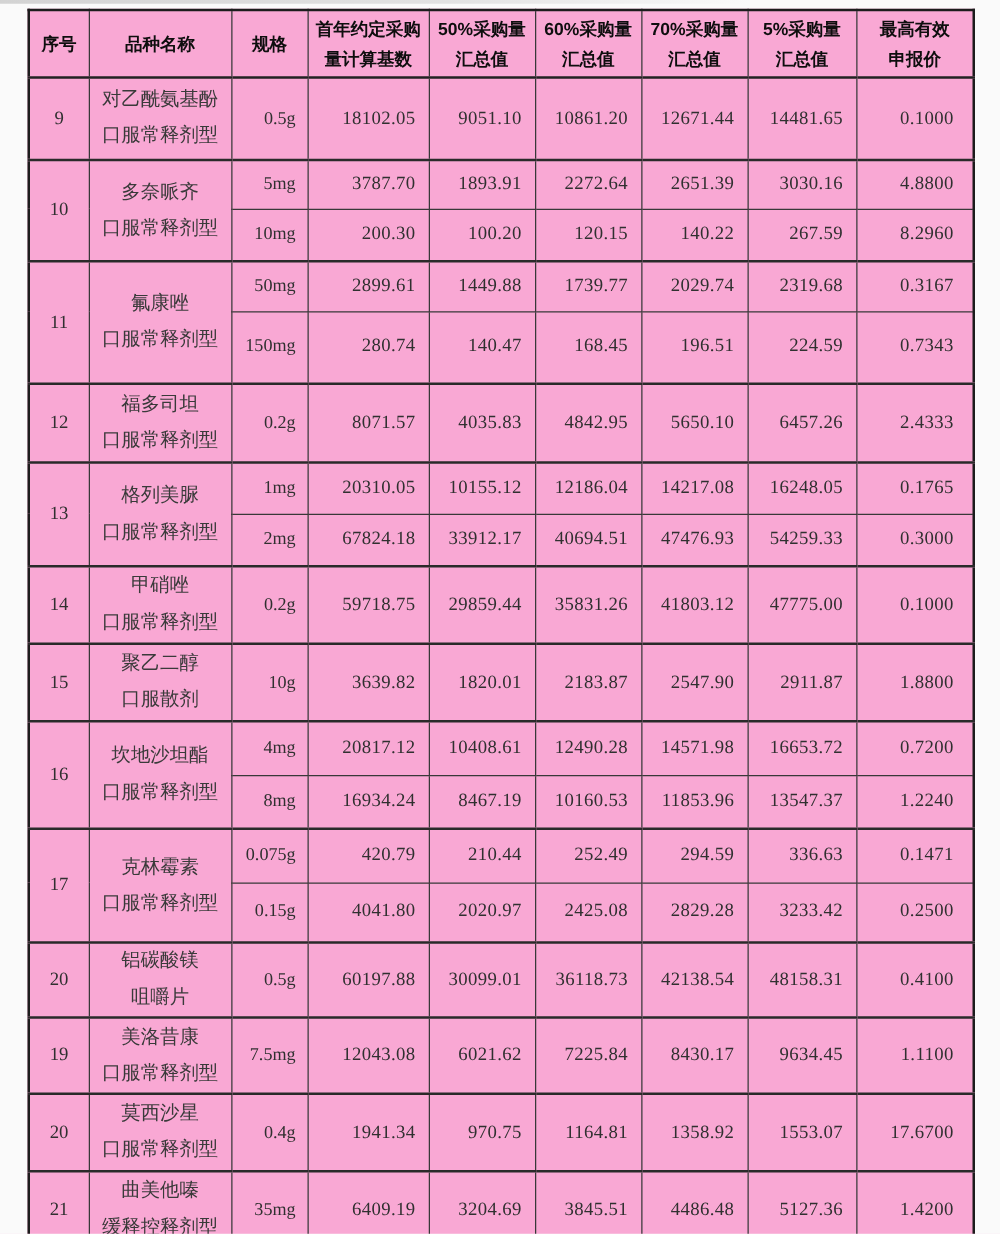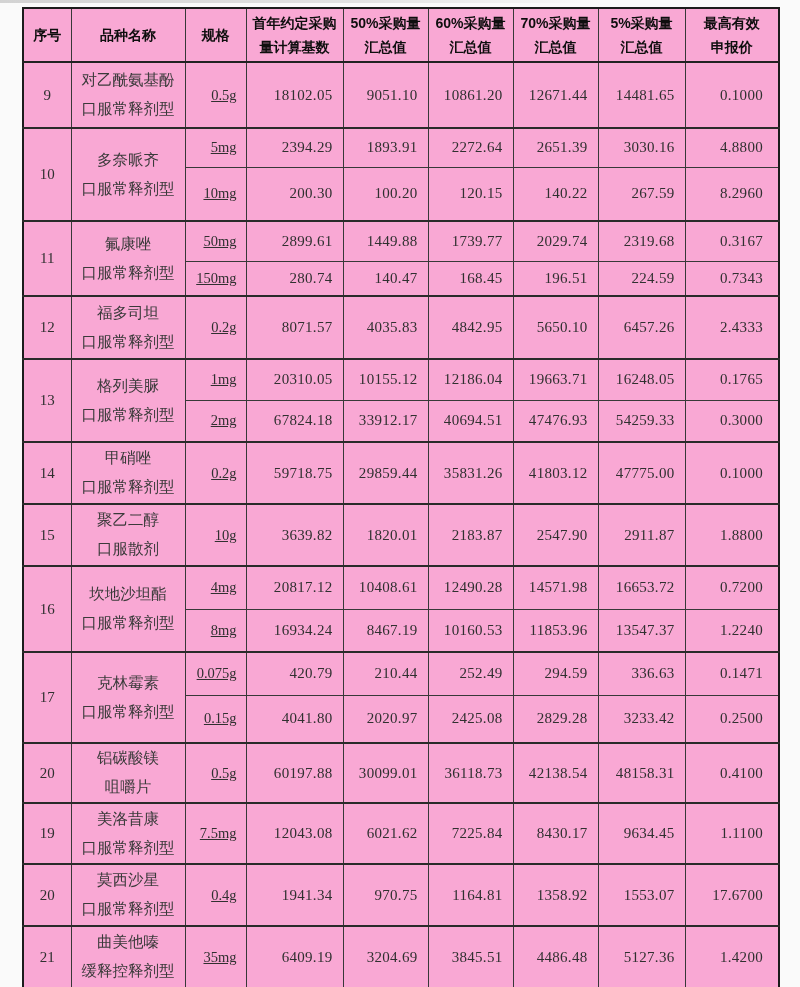--- a/index.html
+++ b/index.html
@@ -50,21 +50,20 @@
     text-align: center;
     white-space: pre-line;
     line-height: 1.85;
     font-size: 15.5px;
     color: #3a3a3a;
   }
   .spec {
     text-align: right;
     padding-right: 9px;
     font-size: 14.5px;
-    text-decoration: underline;
   }
   .num {
     text-align: right;
     padding-right: 10px;
     font-size: 15px;
     letter-spacing: 0.3px;
   }
   .price { padding-right: 15px; }
 </style>
 </head>
@@ -117,28 +116,28 @@
       <td class="num">12671.44</td>
       <td class="num">14481.65</td>
       <td class="num price">0.1000</td>
     </tr>
 
     <tr class="grp" style="height:39px">
       <td class="no" rowspan="2">10</td>
       <td class="name" rowspan="2">多奈哌齐
 口服常释剂型</td>
       <td class="spec">5mg</td>
-      <td class="num">2394.29</td>
+      <td class="num">3787.70</td>
       <td class="num">1893.91</td>
       <td class="num">2272.64</td>
       <td class="num">2651.39</td>
       <td class="num">3030.16</td>
       <td class="num price">4.8800</td>
     </tr>
-    <tr style="height:54px">
+    <tr style="height:42px">
       <td class="spec">10mg</td>
       <td class="num">200.30</td>
       <td class="num">100.20</td>
       <td class="num">120.15</td>
       <td class="num">140.22</td>
       <td class="num">267.59</td>
       <td class="num price">8.2960</td>
     </tr>
 
     <tr class="grp" style="height:40px">
@@ -146,21 +145,21 @@
       <td class="name" rowspan="2">氟康唑
 口服常释剂型</td>
       <td class="spec">50mg</td>
       <td class="num">2899.61</td>
       <td class="num">1449.88</td>
       <td class="num">1739.77</td>
       <td class="num">2029.74</td>
       <td class="num">2319.68</td>
       <td class="num price">0.3167</td>
     </tr>
-    <tr style="height:35px">
+    <tr style="height:58px">
       <td class="spec">150mg</td>
       <td class="num">280.74</td>
       <td class="num">140.47</td>
       <td class="num">168.45</td>
       <td class="num">196.51</td>
       <td class="num">224.59</td>
       <td class="num price">0.7343</td>
     </tr>
 
     <tr class="grp" style="height:63px">
@@ -177,21 +176,21 @@
     </tr>
 
     <tr class="grp" style="height:41px">
       <td class="no" rowspan="2">13</td>
       <td class="name" rowspan="2">格列美脲
 口服常释剂型</td>
       <td class="spec">1mg</td>
       <td class="num">20310.05</td>
       <td class="num">10155.12</td>
       <td class="num">12186.04</td>
-      <td class="num">19663.71</td>
+      <td class="num">14217.08</td>
       <td class="num">16248.05</td>
       <td class="num price">0.1765</td>
     </tr>
     <tr style="height:42px">
       <td class="spec">2mg</td>
       <td class="num">67824.18</td>
       <td class="num">33912.17</td>
       <td class="num">40694.51</td>
       <td class="num">47476.93</td>
       <td class="num">54259.33</td>

